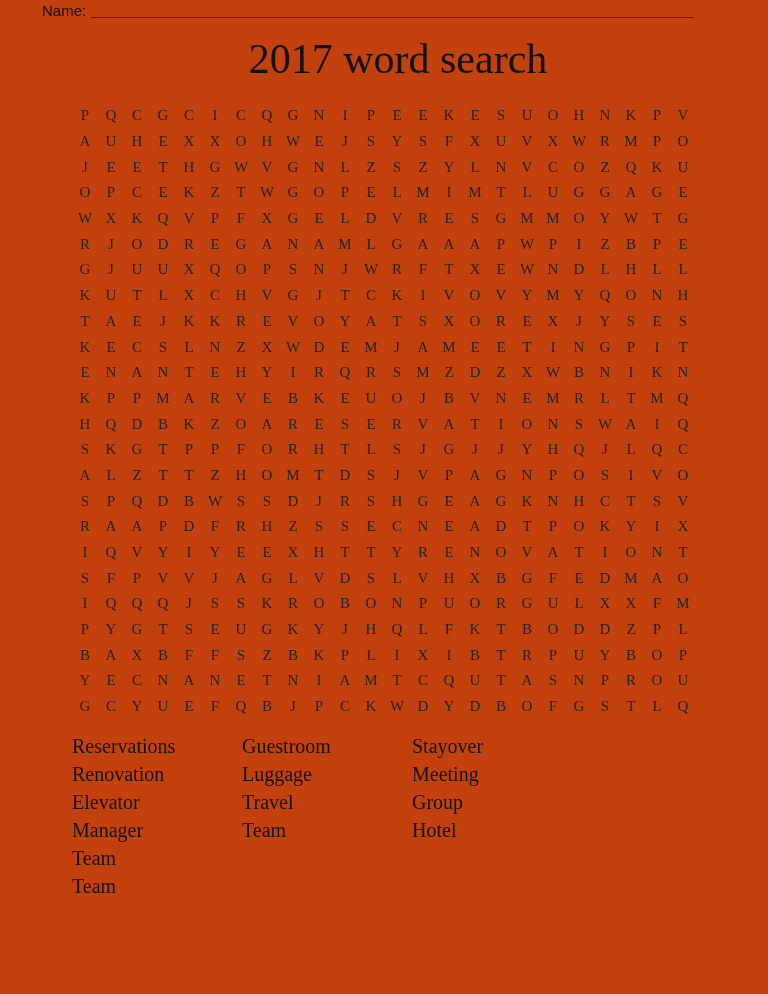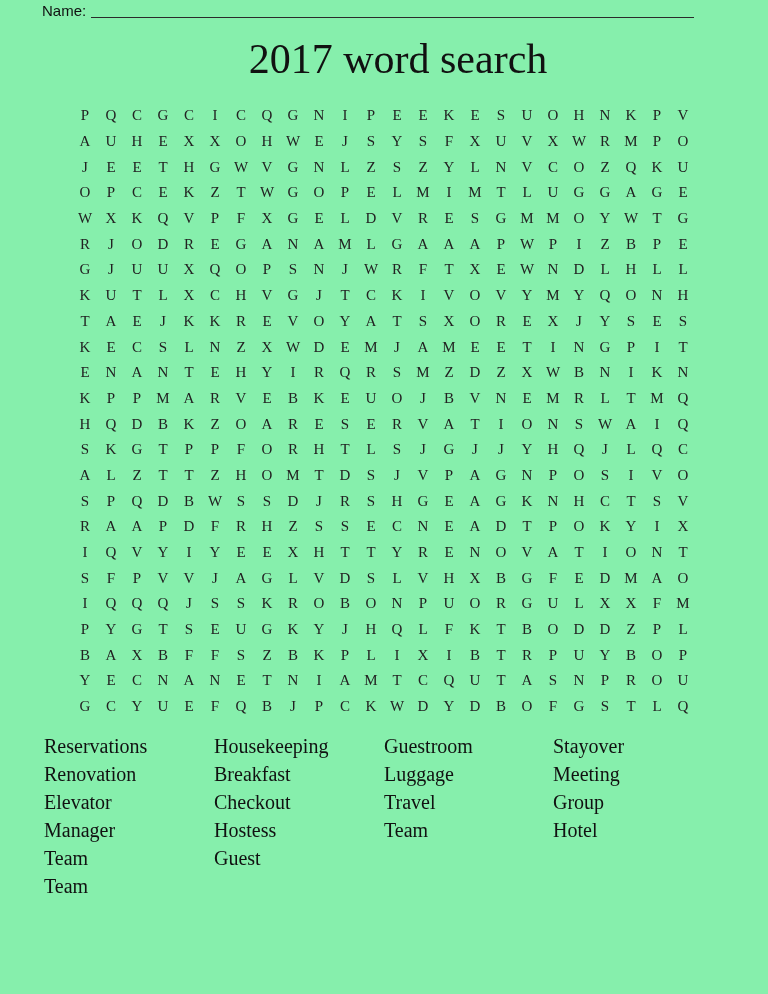--- a/index.html
+++ b/index.html
@@ -4,21 +4,21 @@
 <style>
   html, body {
     margin: 0;
     padding: 0;
     background: #ffffff;
   }
   .page {
     position: relative;
     width: 768px;
     height: 994px;
-    background: #86efac;
+    background: #c2410c;
     color: #1a1a1a;
     font-family: "Liberation Serif", serif;
     overflow: hidden;
   }
   .name-row {
     padding-top: 3px;
     margin-left: 42px;
     height: 21px;
     font-family: "Liberation Sans", sans-serif;
     font-size: 15px;
@@ -65,20 +65,21 @@
     margin: 12px 0 0 44px;
     display: grid;
     grid-template-columns: 170px 170px 169px 170px;
     font-family: "Liberation Serif", serif;
     font-size: 20px;
     color: #111111;
   }
   .word {
     line-height: 28px;
     white-space: nowrap;
+    margin-left: 28px;
   }
 </style>
 </head>
 <body>
 
 <div class="page">
   <div class="name-row">
     <span class="name-label">Name:</span><span class="name-line"></span>
   </div>
   <h1 class="title">2017 word search</h1>
@@ -661,27 +662,20 @@
       <span class="cell">Q</span>
     </div>
   <div class="words" id="word-list">
       <div class="word-col">
         <div class="word">Reservations</div>
         <div class="word">Renovation</div>
         <div class="word">Elevator</div>
         <div class="word">Manager</div>
         <div class="word">Team</div>
         <div class="word">Team</div>
-      </div>
-      <div class="word-col">
-        <div class="word">Housekeeping</div>
-        <div class="word">Breakfast</div>
-        <div class="word">Checkout</div>
-        <div class="word">Hostess</div>
-        <div class="word">Guest</div>
       </div>
       <div class="word-col">
         <div class="word">Guestroom</div>
         <div class="word">Luggage</div>
         <div class="word">Travel</div>
         <div class="word">Team</div>
       </div>
       <div class="word-col">
         <div class="word">Stayover</div>
         <div class="word">Meeting</div>

